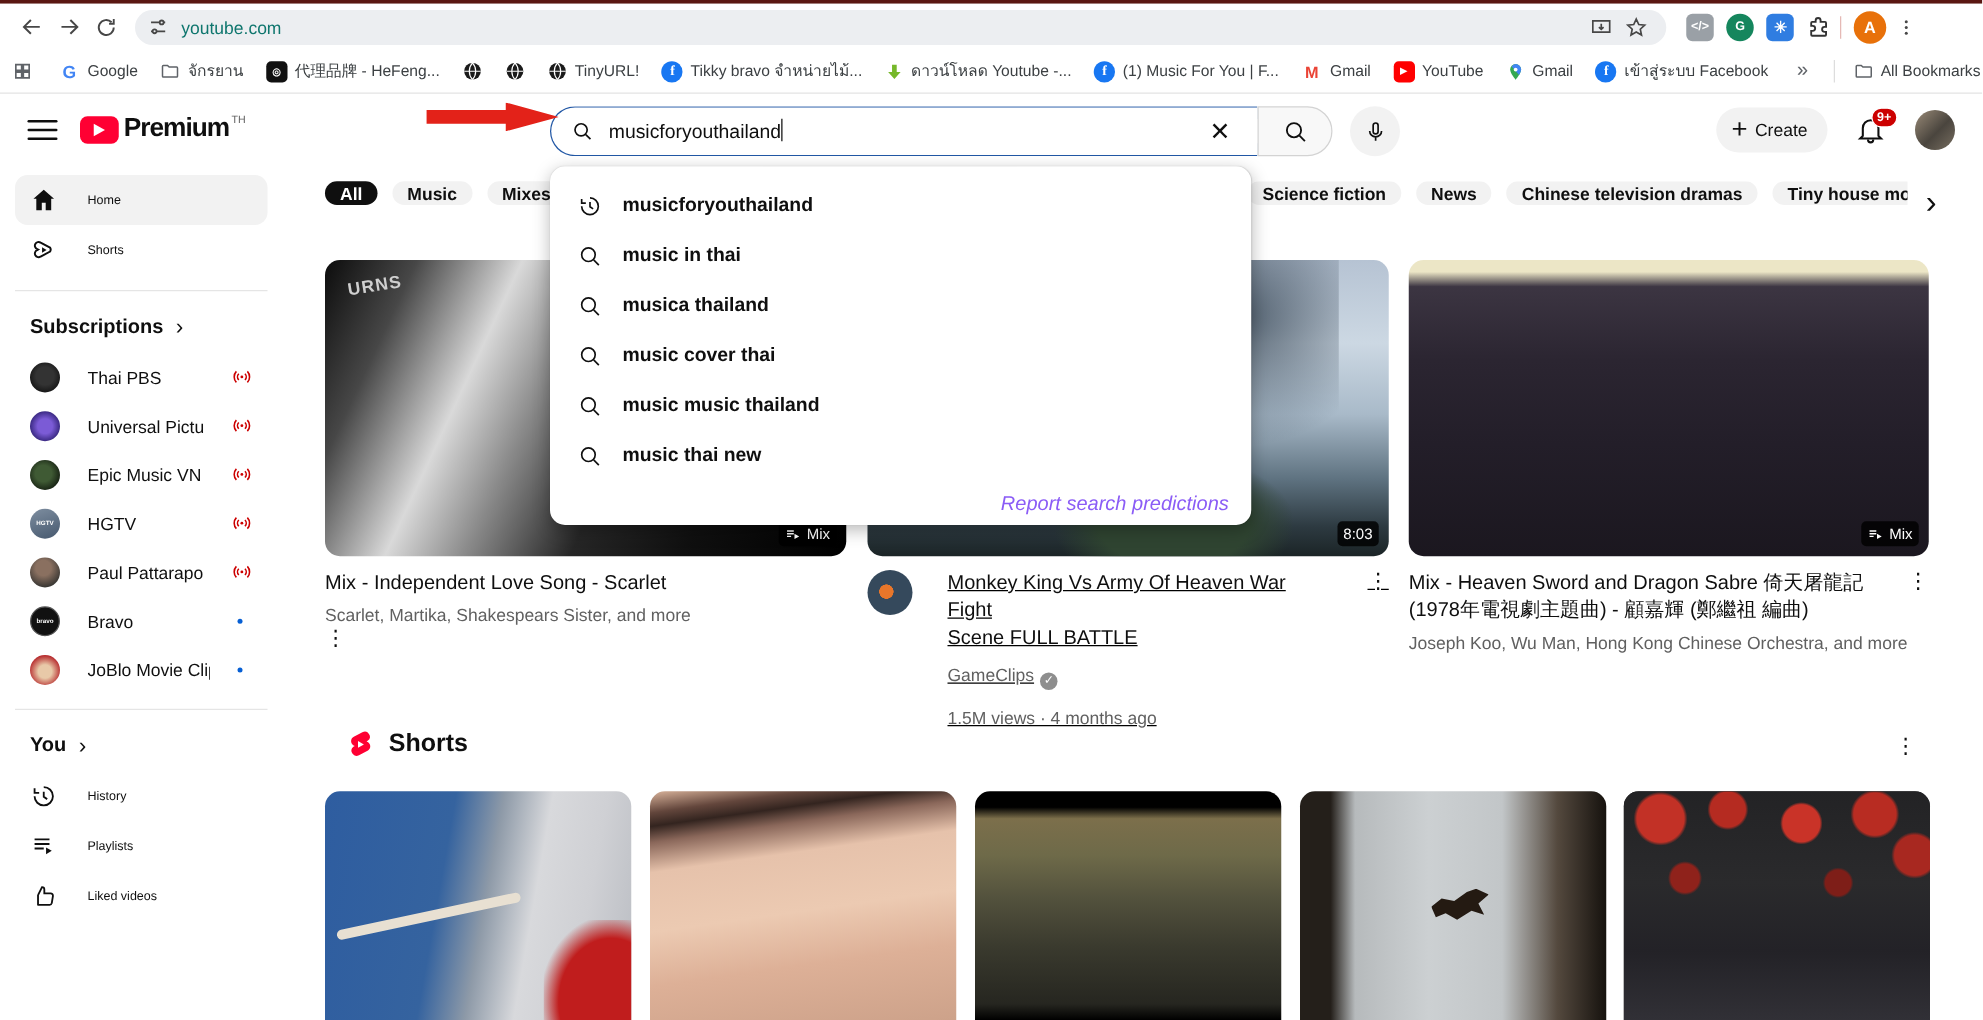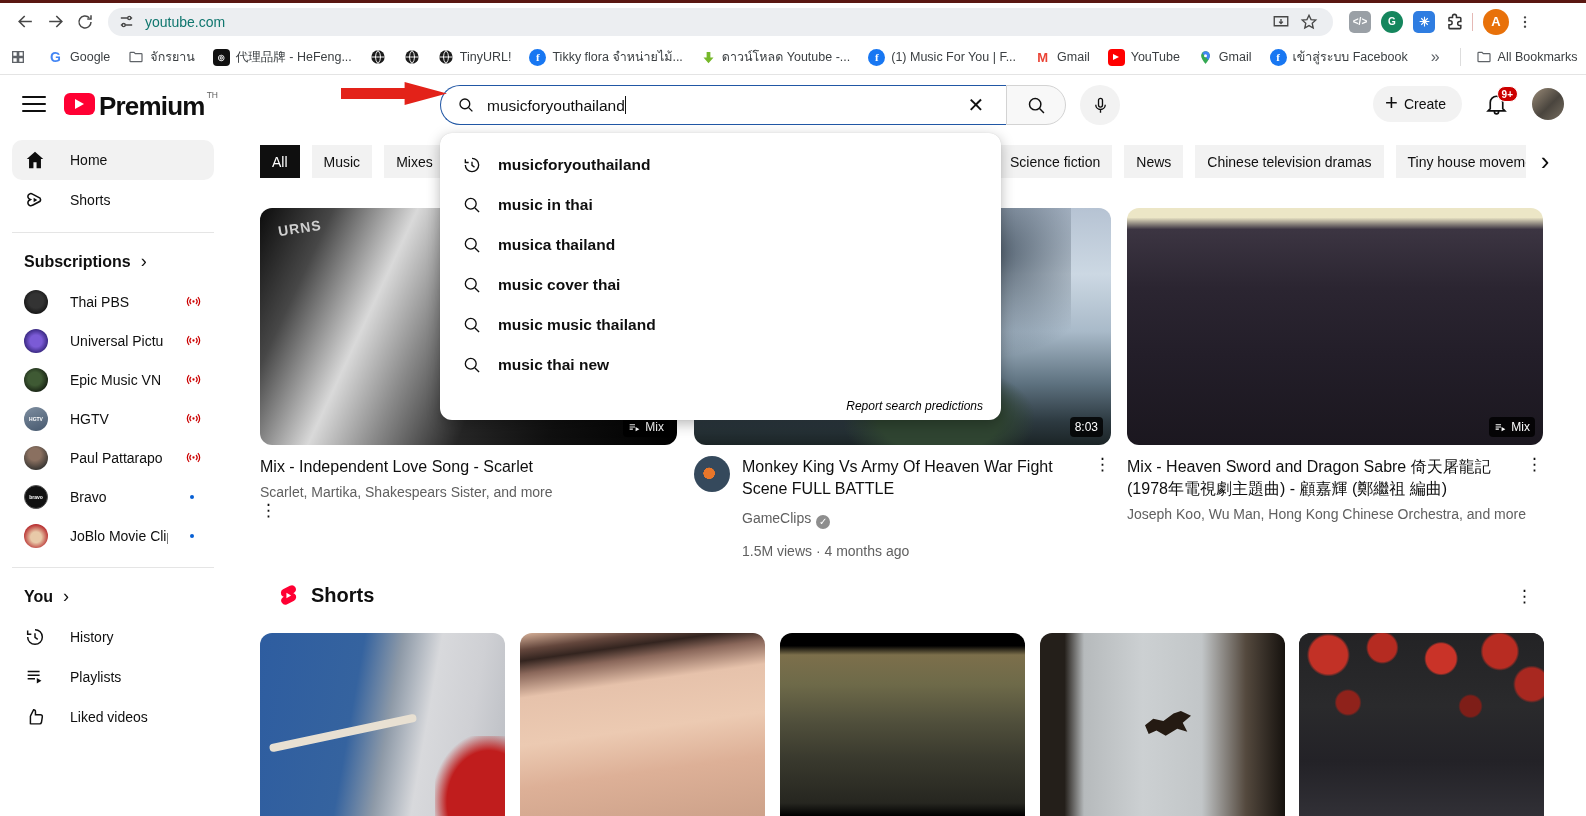--- a/index.html
+++ b/index.html
@@ -26,21 +26,21 @@
   .fav.fb { border-radius:50%; background:#1877f2; color:#fff; font-family:"Liberation Serif",serif; }
   .bm-div { width:1px; height:18px; background:#ddd; margin:0 6px; }
 
   
   #ythead { position:absolute; top:76px; left:0; width:1586px; height:56px; background:#fff; }
   #hamburger { position:absolute; left:22px; top:16px; width:24px; height:24px; display:flex; flex-direction:column; justify-content:center; gap:5px; }
   #hamburger span { display:block; height:1.8px; background:#0f0f0f; border-radius:1px; }
   #logo { position:absolute; left:64px; top:14px; display:flex; align-items:flex-start; }
   #logo .play { width:31px; height:22px; background:#f03; border-radius:6px; display:flex; align-items:center; justify-content:center; margin-top:3px; }
   #logo .play span { width:0; height:0; border-left:9px solid #fff; border-top:5.5px solid transparent; border-bottom:5.5px solid transparent; }
-  #logo .word { font-size:26px; font-weight:bold; color:#0f0f0f; letter-spacing:-0.8px; margin-left:4px; margin-top:1px; }
+  #logo .word { font-size:21px; font-weight:bold; color:#0f0f0f; letter-spacing:-0.8px; margin-left:4px; margin-top:1px; }
   #logo sup { font-size:8.5px; color:#606060; letter-spacing:0; font-weight:normal; margin-left:2px; }
   #search-wrap { position:absolute; left:440px; top:9px; display:flex; align-items:center; }
   #search-box { width:566px; height:40px; border:1px solid #2157a5; border-right:none; border-radius:20px 0 0 20px; display:flex; align-items:center; padding:0 14px 0 16px; background:#fff; }
   #search-box .txt { font-size:15.5px; color:#0f0f0f; margin-left:12px; flex:1; }
   .caret { display:inline-block; width:1.5px; height:18px; background:#111; vertical-align:-3px; }
   #clear-btn { width:32px; height:32px; display:flex; align-items:center; justify-content:center; font-size:20px; color:#0f0f0f; }
   #search-btn { width:60px; height:40px; background:#f8f8f8; border:1px solid #d3d3d3; border-radius:0 20px 20px 0; display:flex; align-items:center; justify-content:center; }
   #mic-btn { width:40px; height:40px; border-radius:50%; background:#f2f2f2; display:flex; align-items:center; justify-content:center; margin-left:14px; }
   #head-right { position:absolute; right:22px; top:10px; display:flex; align-items:center; gap:22px; }
   #create-btn { height:36px; background:#f2f2f2; border-radius:18px; display:flex; align-items:center; gap:6px; padding:0 16px 0 12px; font-size:14px; color:#0f0f0f; }
@@ -50,38 +50,38 @@
   #yt-avatar { width:32px; height:32px; border-radius:50%; background:linear-gradient(135deg,#9a8b78,#4a453e 55%,#776e60); }
 
   
   #anno-arrow { position:absolute; left:341px; top:82px; width:106px; height:23px; background:#e32219; clip-path:polygon(0 26%,60% 26%,60% 0,100% 50%,60% 100%,60% 74%,0 74%); z-index:60; }
 
   
   #suggest { position:absolute; left:440px; top:133px; width:561px; height:287px; background:#fff; border-radius:12px; box-shadow:0 4px 14px rgba(0,0,0,.28), 0 0 1px rgba(0,0,0,.15); z-index:50; padding-top:12px; }
   .sug-item { height:40px; display:flex; align-items:center; padding:0 16px 0 22px; gap:16px; }
   .sug-item .s-txt { font-size:15.5px; font-weight:bold; color:#0f0f0f; }
   .sug-item:first-child .s-txt { font-weight:bold; }
-  #report { position:absolute; right:18px; bottom:7px; font-size:12px; font-style:italic; color:#000000; }
+  #report { position:absolute; right:18px; bottom:7px; font-size:16px; font-style:italic; color:#8b5cf6; }
 
   
   #sidebar { position:absolute; left:0; top:132px; width:226px; height:684px; background:#fff; padding:8px 12px 0 12px; }
-  .sb-item { height:40px; display:flex; align-items:center; gap:24px; padding:0 12px; border-radius:10px; color:#0f0f0f; font-size:14px; }
+  .sb-item { height:40px; display:flex; align-items:center; gap:24px; padding:0 12px; border-radius:10px; color:#0f0f0f; font-size:10px; }
   .sb-item.active { background:#f2f2f2; font-weight:500; }
   .sb-div { height:1px; background:#e5e5e5; margin:12px 0; }
   .sb-head { font-size:16px; font-weight:bold; color:#0f0f0f; padding:6px 12px 10px; display:flex; align-items:center; gap:10px; }
   .sb-head .chev { font-size:18px; font-weight:normal; color:#0f0f0f; }
   .ch-row { height:39px; display:flex; align-items:center; gap:22px; padding:0 12px; }
   .ch-av { width:24px; height:24px; border-radius:50%; flex:0 0 auto; display:flex; align-items:center; justify-content:center; font-size:5px; color:#fff; font-weight:bold; }
   .ch-name { font-size:14px; color:#0f0f0f; flex:1; white-space:nowrap; overflow:hidden; }
   .blue-dot { width:4px; height:4px; border-radius:50%; background:#065fd4; margin-right:8px; }
 
   
   #chips-left { position:absolute; left:260px; top:145px; display:flex; gap:12px; z-index:10; }
   #chips-right { position:absolute; left:998px; top:145px; width:528px; overflow:hidden; display:flex; gap:12px; z-index:10; }
-  .chip { height:33px; background:#f2f2f2; border-radius:0; display:flex; align-items:center; padding:0 12px; font-size:14px; font-weight:400; color:#0f0f0f; white-space:nowrap; }
+  .chip { height:19px; background:#f2f2f2; border-radius:14px; display:flex; align-items:center; padding:0 12px; font-size:14px; font-weight:700; color:#0f0f0f; white-space:nowrap; }
   .chip.active { background:#0f0f0f; color:#fff; }
   #chip-next { position:absolute; left:1530px; top:146px; width:30px; height:30px; display:flex; align-items:center; justify-content:center; font-size:26px; color:#0f0f0f; z-index:11; background:#fff; }
 
   
   .thumb { position:absolute; top:208px; height:237px; border-radius:12px; overflow:hidden; }
   #thumb1 { left:260px; width:417px; background:linear-gradient(115deg,#0c0c0c 0%,#474747 14%,#d9d9d9 30%,#8a8a8a 42%,#262626 58%,#101010 75%,#000 100%); }
   #thumb1 .film-txt { position:absolute; left:18px; top:12px; color:#cfcfcf; font-size:14px; font-weight:bold; transform:rotate(-9deg); letter-spacing:1px; }
   #thumb2 { left:694px; width:417px; background:linear-gradient(180deg,#b6c3d3 0%,#ccd8e3 28%,#a9bac9 52%,#5e7280 74%,#2d3a41 90%,#1b2426 100%); }
   #thumb2 .blob { position:absolute; right:40px; top:0; width:200px; height:150px; background:radial-gradient(ellipse at 60% 30%,rgba(40,55,70,.75),rgba(40,55,70,0) 70%); }
   #thumb2 .tree { position:absolute; left:150px; bottom:-10px; width:190px; height:90px; background:radial-gradient(ellipse at 50% 60%,#2f4431 0 45%,rgba(47,68,49,0) 72%); }
@@ -217,21 +217,21 @@
     </span>
     <span class="bm">
       <svg class="i" width="16" height="16" viewBox="0 0 24 24" fill="#1b1b1b">
           <circle cx="12" cy="12" r="10"></circle>
           <path d="M2 12h20M12 2a15 15 0 0 1 0 20M12 2a15 15 0 0 0 0 20" stroke="#fff" stroke-width="1.4" fill="none"></path>
         </svg>
       <span class="lbl">TinyURL!</span>
     </span>
     <span class="bm">
       <span class="fav fb">f</span>
-      <span class="lbl">Tikky flora จำหน่ายไม้...</span>
+      <span class="lbl">Tikky bravo จำหน่ายไม้...</span>
     </span>
     <span class="bm">
       <svg class="i" width="15" height="15" viewBox="0 0 24 24" fill="#76b82a">
           <path d="M9 3h6v9h5l-8 9-8-9h5z"></path>
         </svg>
       <span class="lbl">ดาวน์โหลด Youtube -...</span>
     </span>
     <span class="bm">
       <span class="fav fb">f</span>
       <span class="lbl">(1) Music For You | F...</span>
@@ -454,21 +454,21 @@
       <span class="kebab">⋮</span>
     </div>
   </div>
 
   <div class="thumb" id="thumb2">
     <span class="blob"></span>
       <span class="tree"></span>
     <span class="dur-badge">8:03</span>
   </div>
   <div class="vmeta" style="left:694px; width:417px;">
-    <div style="display:flex; gap:12px;">
+    <div style="display:flex; gap:28px;text-decoration:underline;">
       <span style="width:36px;height:36px;border-radius:50%;flex:0 0 auto;background:radial-gradient(circle at 42% 48%,#e8762a 0 20%,#35495c 21% 100%);"></span>
       <div style="flex:1;">
         <div class="vtitle"><span>Monkey King Vs Army Of Heaven War Fight</span><br><span>Scene FULL BATTLE</span></div>
         <div class="vsub" style="margin-top:8px;"><span>GameClips</span><span class="chk">✓</span></div>
         <div class="vsub" style="margin-top:12px;">1.5M views · 4 months ago</div>
       </div>
       <span class="kebab">⋮</span>
     </div>
   </div>
 

